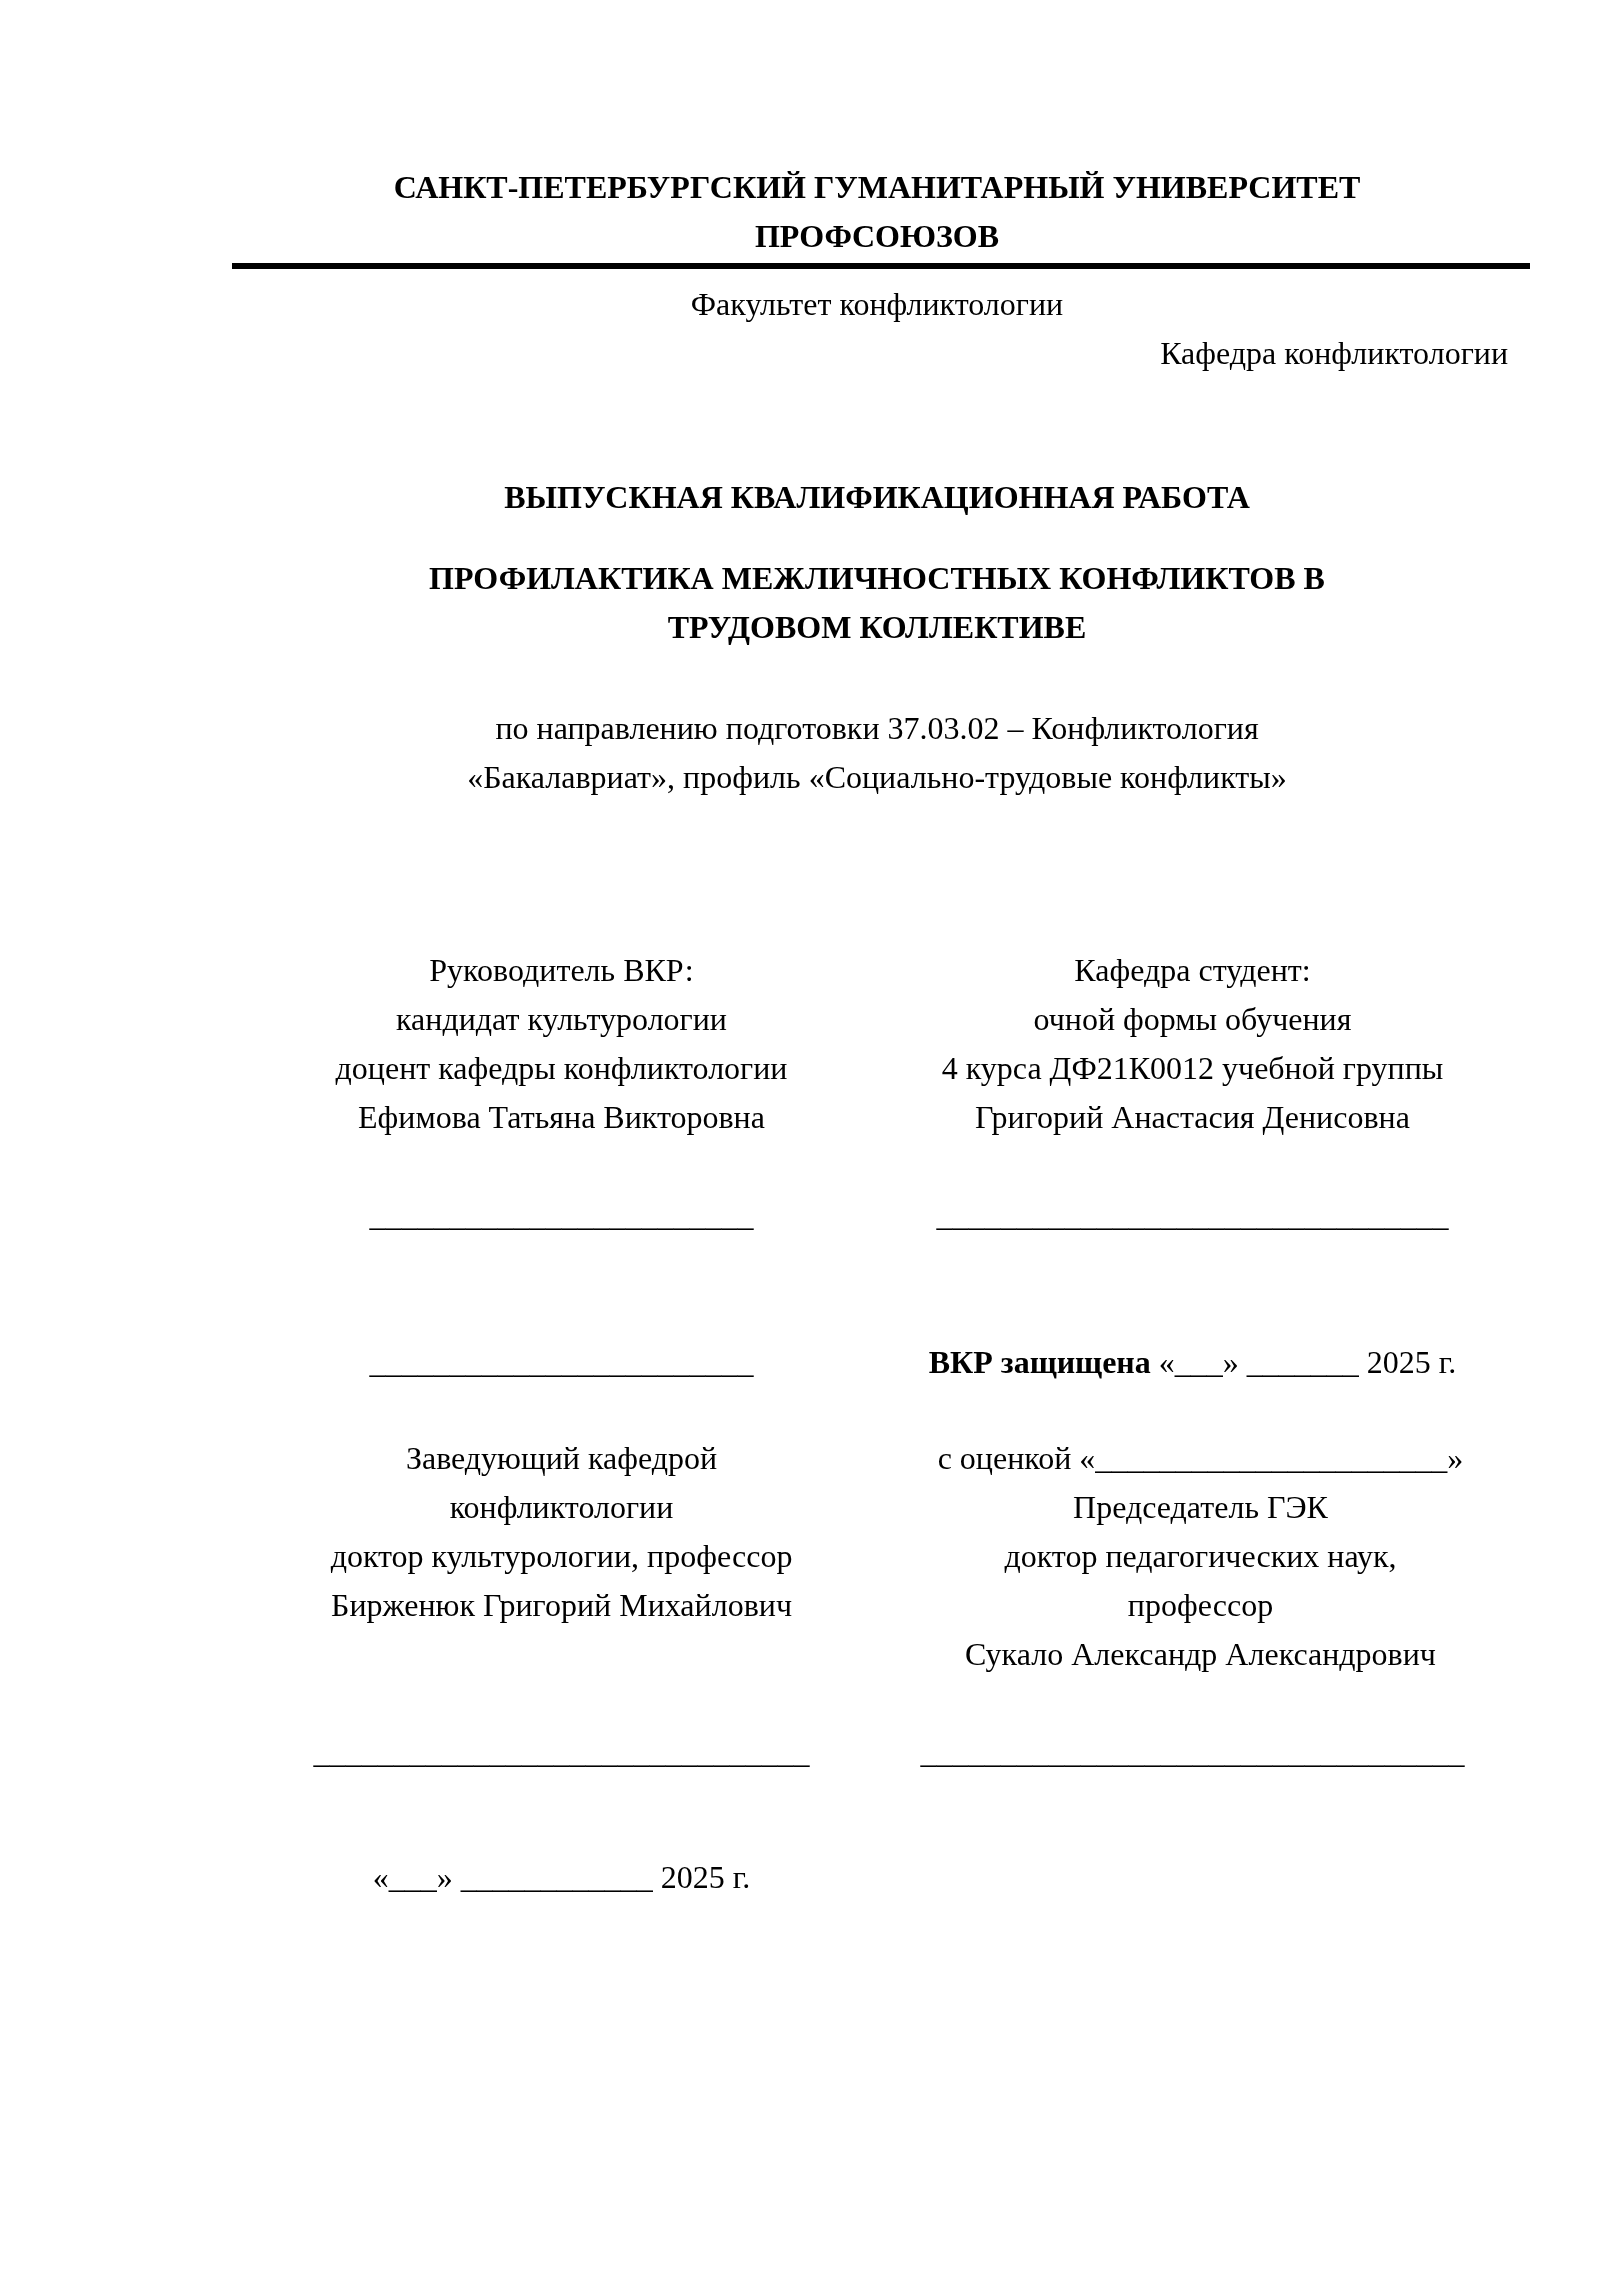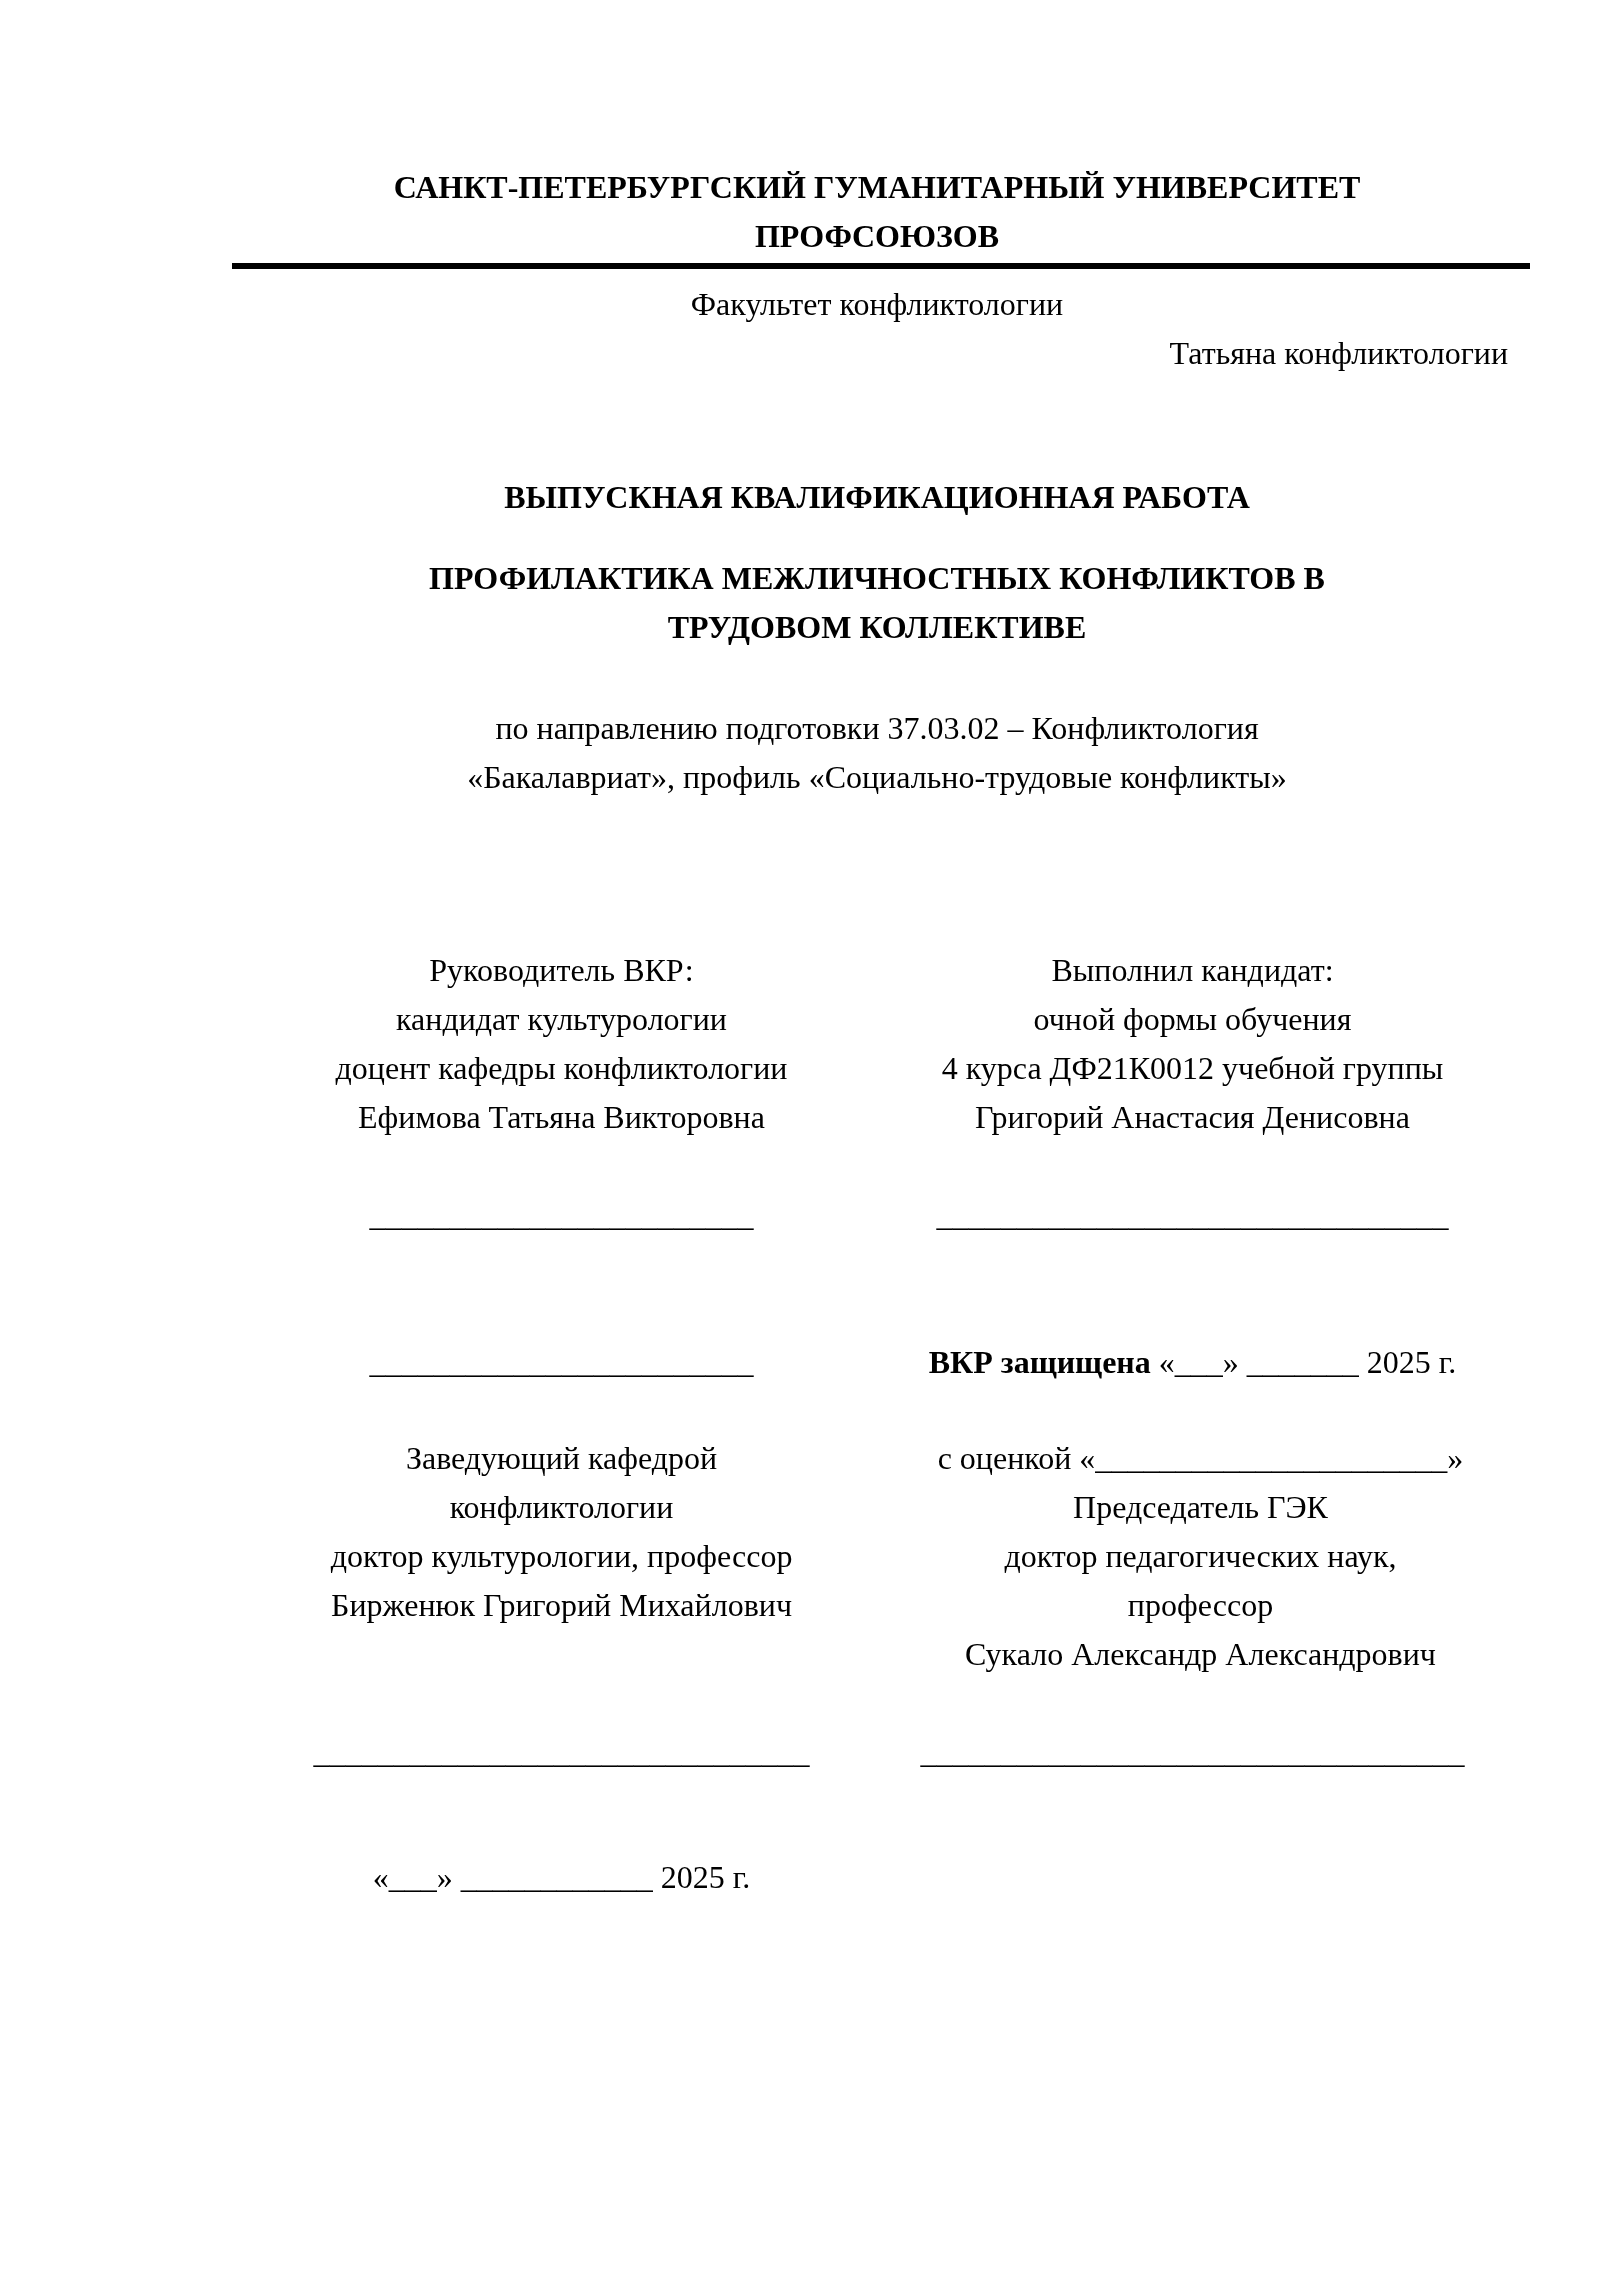--- a/index.html
+++ b/index.html
@@ -56,21 +56,21 @@
 <div class="page">
 
   <div class="center bold">
     <div>САНКТ-ПЕТЕРБУРГСКИЙ ГУМАНИТАРНЫЙ УНИВЕРСИТЕТ</div>
     <div>ПРОФСОЮЗОВ</div>
   </div>
 
   <div class="divider"></div>
 
   <div class="center faculty-line">Факультет конфликтологии</div>
-  <div class="right">Татьяна конфликтологии</div>
+  <div class="right">Кафедра конфликтологии</div>
 
   <div class="center bold work-type">ВЫПУСКНАЯ КВАЛИФИКАЦИОННАЯ РАБОТА</div>
 
   <div class="center bold topic">
     <div>ПРОФИЛАКТИКА МЕЖЛИЧНОСТНЫХ КОНФЛИКТОВ В</div>
     <div>ТРУДОВОМ КОЛЛЕКТИВЕ</div>
   </div>
 
   <div class="center program">
     <div>по направлению подготовки 37.03.02 – Конфликтология</div>
@@ -78,21 +78,21 @@
   </div>
 
   <div class="row row-people">
     <div class="cell">
       <div>Руководитель ВКР:</div>
       <div>кандидат культурологии</div>
       <div>доцент кафедры конфликтологии</div>
       <div>Ефимова Татьяна Викторовна</div>
     </div>
     <div class="cell">
-      <div>Выполнил кандидат:</div>
+      <div>Кафедра студент:</div>
       <div>очной формы обучения</div>
       <div>4 курса ДФ21К0012 учебной группы</div>
       <div>Григорий Анастасия Денисовна</div>
     </div>
   </div>
 
   <div class="row row-sign1">
     <div class="cell">________________________</div>
     <div class="cell">________________________________</div>
   </div>

